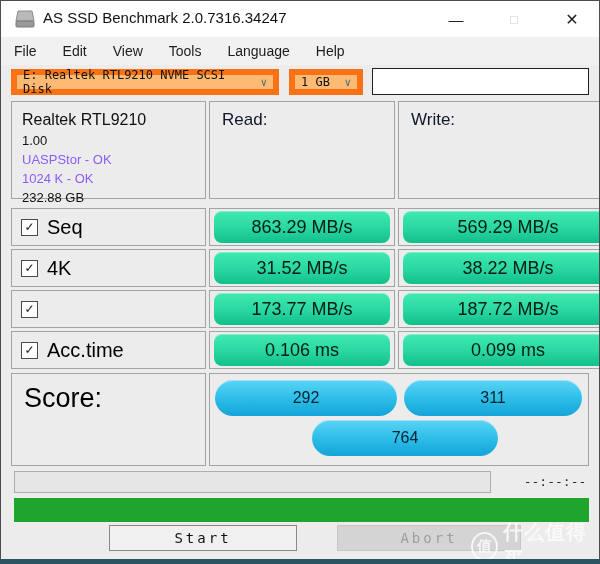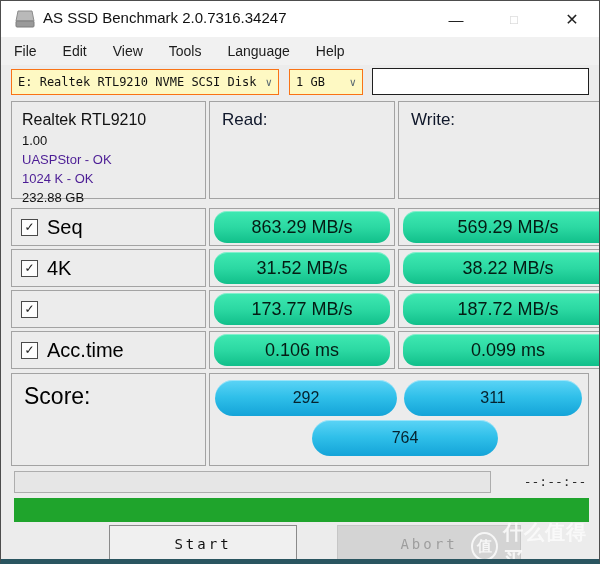--- a/index.html
+++ b/index.html
@@ -12,21 +12,21 @@
   .title-text{position:absolute;left:42px;top:8px;font-size:15px;color:#111;}
   .winbtn{position:absolute;top:0;width:46px;height:36px;display:flex;align-items:center;justify-content:center;
           font-size:15px;color:#222;cursor:default;}
   .winbtn.min{left:432px;}
   .winbtn.max{left:490px;color:#cfcfcf;font-size:13px;}
   .winbtn.close{left:548px;font-size:16px;}
   
   .menubar{position:absolute;left:0;top:36px;right:0;height:28px;background:#f1f1f1;display:flex;align-items:center;}
   .menu-item{padding:0 13px;font-size:14px;color:#1c1c1c;}
   
-  .combo{position:absolute;height:26px;background:#fef9c3;border:1px solid #f97316;box-sizing:border-box;
+  .combo{position:absolute;height:26px;background:#fdba74;border:6px solid #f97316;box-sizing:border-box;
          font-family:"DejaVu Sans Mono", monospace;font-size:12px;color:#111;
          display:flex;align-items:center;padding:0 6px;}
   .combo .chev{margin-left:auto;color:#5a6a72;font-size:11px;padding-left:6px;}
   .combo.drive{left:10px;top:68px;width:268px;}
   .combo.size{left:288px;top:68px;width:74px;}
   .textbox{position:absolute;left:371px;top:67px;width:217px;height:27px;background:#ffffff;
            border:1px solid #1f1f1f;box-sizing:border-box;font-family:"DejaVu Sans Mono", monospace;font-size:12px;padding:0 4px;}
   
   .cell{position:absolute;border:1px solid #a3a3a3;box-sizing:border-box;background:#ececec;}
   .c-label{left:10px;width:195px;}
@@ -35,47 +35,47 @@
   .r-head{top:100px;height:98px;}
   .r1{top:207px;height:38px;}
   .r2{top:248px;height:38px;}
   .r3{top:289px;height:38px;}
   .r4{top:330px;height:38px;}
   .r-score{top:372px;height:93px;}
   .c-scorearea{left:208px;width:380px;}
   
   .info{padding:7px 10px;line-height:19px;font-size:13px;color:#111;}
   .info .model{font-size:16px;line-height:22px;}
-  .info .ok{color:#4c1d95;}
+  .info .ok{color:#8b5cf6;}
   .rw-head{font-size:17px;color:#0f172a;padding:8px 12px;}
   
   .chkrow{display:flex;align-items:center;height:100%;padding-left:9px;box-sizing:border-box;}
   .checkbox{width:15px;height:15px;border:1px solid #4a4a4a;background:#fdfdfd;display:flex;
             align-items:center;justify-content:center;font-size:12px;color:#1a1a1a;line-height:1;}
   .chkrow .lbl{font-size:20px;color:#000;margin-left:9px;}
-  .pill{position:absolute;left:4px;right:4px;top:2px;bottom:2px;border-radius:13px;
+  .pill{position:absolute;left:4px;right:4px;top:2px;bottom:2px;border-radius:8px;
         display:flex;align-items:center;justify-content:center;font-size:18px;color:#041c14;
         background:linear-gradient(180deg,#3fe9b2 0%,#2bd8a2 52%,#11bf8a 100%);
         box-shadow:inset 0 1px 0 rgba(255,255,255,.35);}
   
-  .score-label{font-size:23px;color:#000;padding:9px 12px;}
+  .score-label{font-size:27px;color:#000;padding:9px 12px;}
   .spill{position:absolute;border-radius:18px;display:flex;align-items:center;justify-content:center;
          font-size:16px;color:#06222e;
          background:linear-gradient(180deg,#5cd4f6 0%,#2fbfe9 48%,#14a3d8 100%);
          box-shadow:inset 0 1px 0 rgba(255,255,255,.4);}
   .spill.read{left:5px;top:6px;width:182px;height:36px;}
   .spill.write{left:194px;top:6px;width:178px;height:36px;}
   .spill.total{left:102px;top:46px;width:186px;height:36px;}
   
   .statusbox{position:absolute;left:13px;top:470px;width:477px;height:22px;background:#e6e6e6;
              border:1px solid #adadad;box-sizing:border-box;}
   .timetext{position:absolute;left:518px;top:473px;width:72px;text-align:center;
             font-family:"DejaVu Sans Mono", monospace;font-size:13px;color:#2b2b2b;}
   .progress{position:absolute;left:13px;top:497px;width:575px;height:24px;background:#1fa42c;}
-  .btn{position:absolute;top:524px;height:38px;display:flex;align-items:center;justify-content:center;
+  .btn{position:absolute;top:524px;height:26px;display:flex;align-items:center;justify-content:center;
        font-family:"DejaVu Sans Mono", monospace;font-size:14px;letter-spacing:3px;box-sizing:border-box;}
   .btn.start{left:108px;width:188px;background:#f0f0f0;border:1px solid #8a8a8a;color:#101010;}
   .btn.abort{left:336px;width:184px;background:#d4d4d4;border:1px solid #c6c6c6;color:#9e9e9e;}
   
   .watermark{position:absolute;left:470px;top:518px;display:flex;align-items:center;gap:5px;
              color:rgba(252,252,252,.85);pointer-events:none;}
   .wm-badge{width:25px;height:25px;border:2px solid rgba(252,252,252,.85);border-radius:50%;
             display:flex;align-items:center;justify-content:center;font-size:15px;font-weight:bold;}
   .wm-text{font-size:20px;font-weight:bold;letter-spacing:1px;}
 </style>

